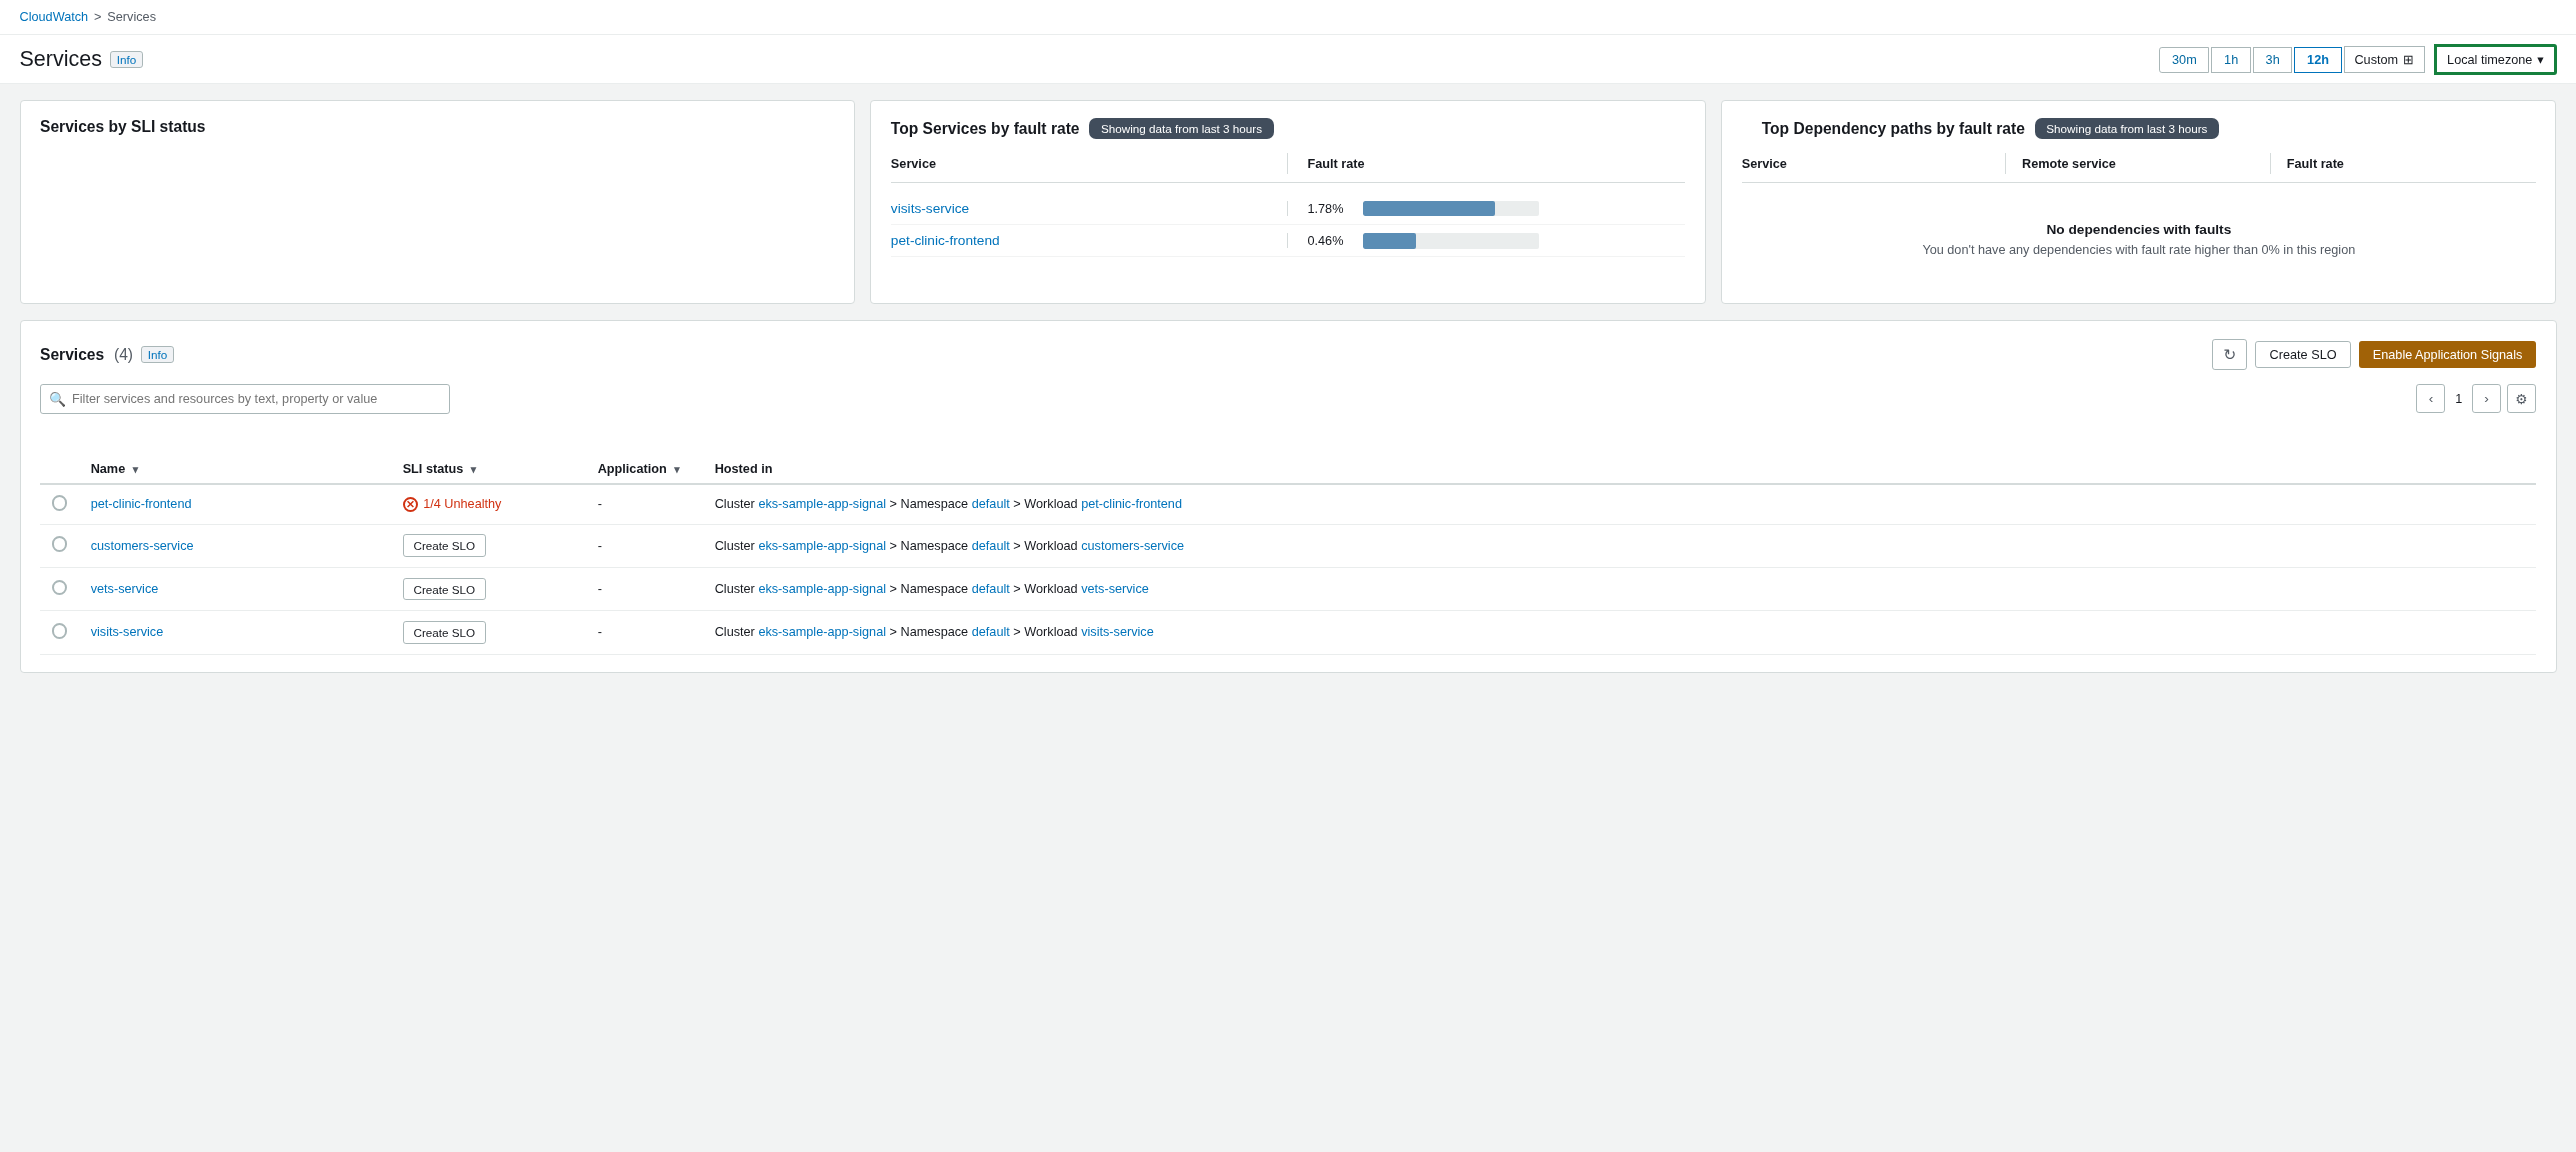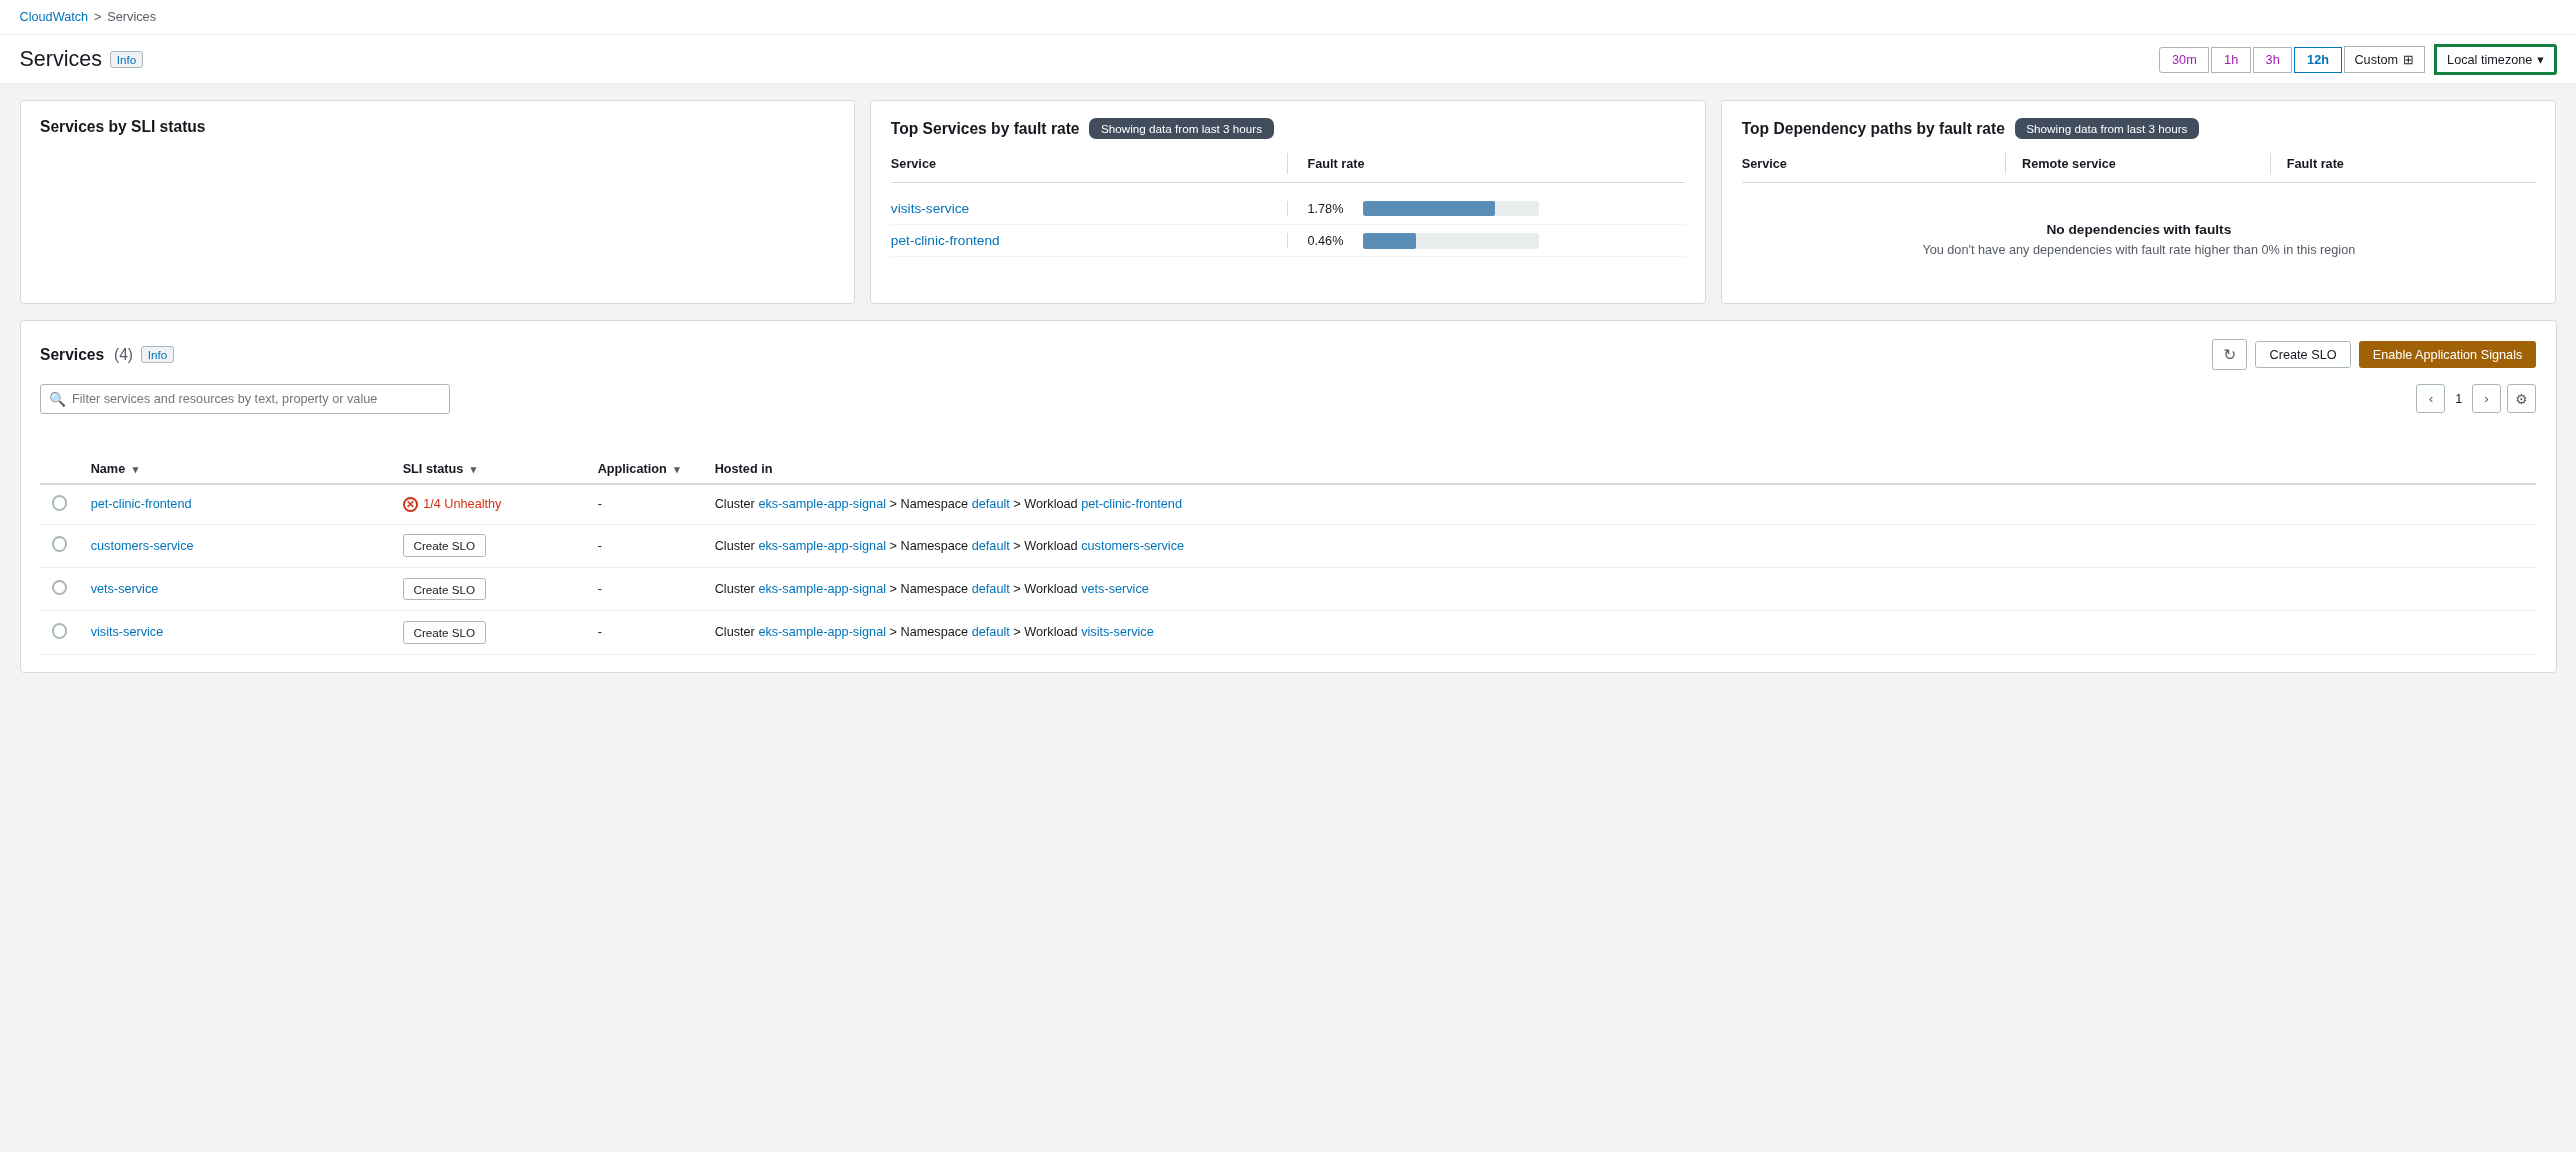--- a/index.html
+++ b/index.html
@@ -54,21 +54,21 @@
       display: flex;
       align-items: center;
       gap: 2px;
     }
     .time-btn {
       border: 1px solid #aab7b8;
       background: #fff;
       padding: 4.9px 11.7px;
       font-size: 12.7px;
       cursor: pointer;
-      color: #a21caf;
+      color: #0369a1;
     }
     .time-btn:first-child { border-radius: 2.9px 0 0 2.9px; }
     .time-btn.active {
       background: #fff;
       color: #0073bb;
       font-weight: 600;
       border-color: #0073bb;
       z-index: 1;
     }
     .time-btn-custom {
@@ -523,21 +523,21 @@
             <div class="fault-bar-bg">
               <div class="fault-bar-fill" style="width:30%;"></div>
             </div>
           </div>
         </div>
       </div>
     </div>
 
     <div class="card">
       <div style="display:flex; align-items:center; margin-bottom:13.7px;">
-        <span class="card-title" style="margin-bottom:0;">Top Dependency paths by fault rate</span>
+        <span class="card-title" style="margin-bottom:0;margin-left:20px;">Top Dependency paths by fault rate</span>
         <span class="data-badge">Showing data from last 3 hours</span>
       </div>
       <div class="dep-table-header">
         <div class="dep-col-header">Service</div>
         <div class="dep-col-header">Remote service</div>
         <div class="dep-col-header">Fault rate</div>
       </div>
       <div class="no-deps">
         <div class="no-deps-title">No dependencies with faults</div>
         <div class="no-deps-desc">You don't have any dependencies with fault rate higher than 0% in this region</div>

